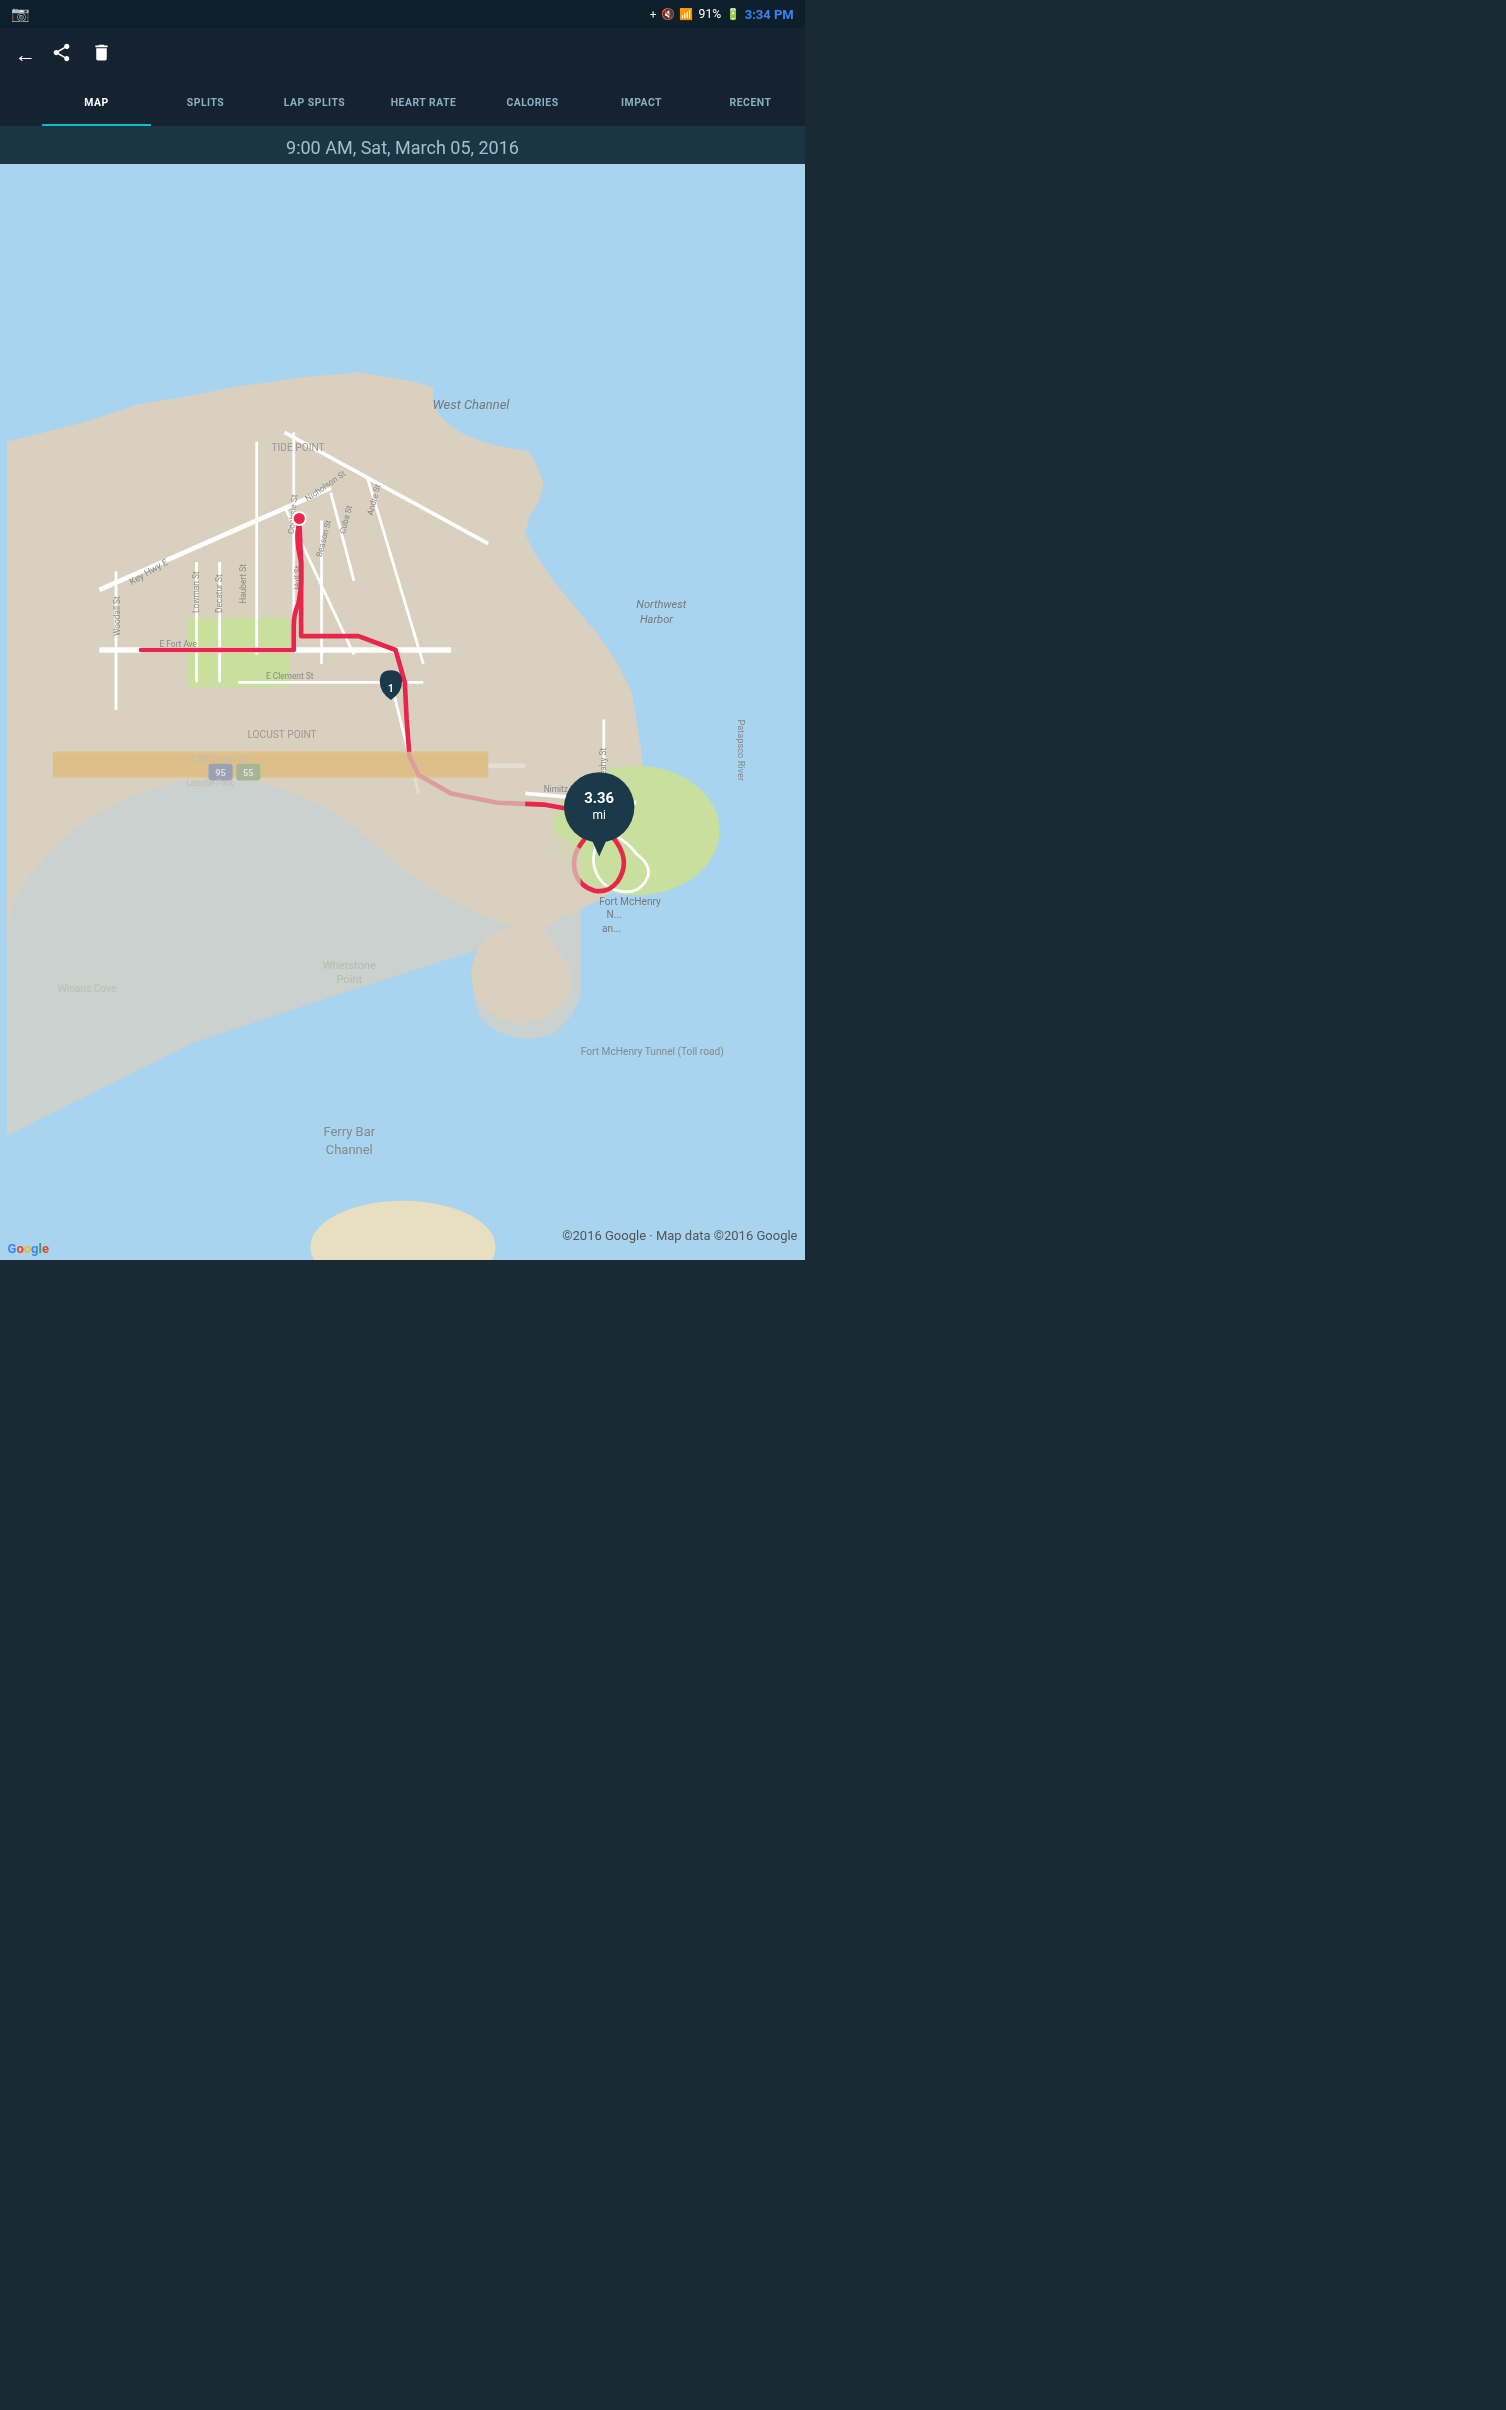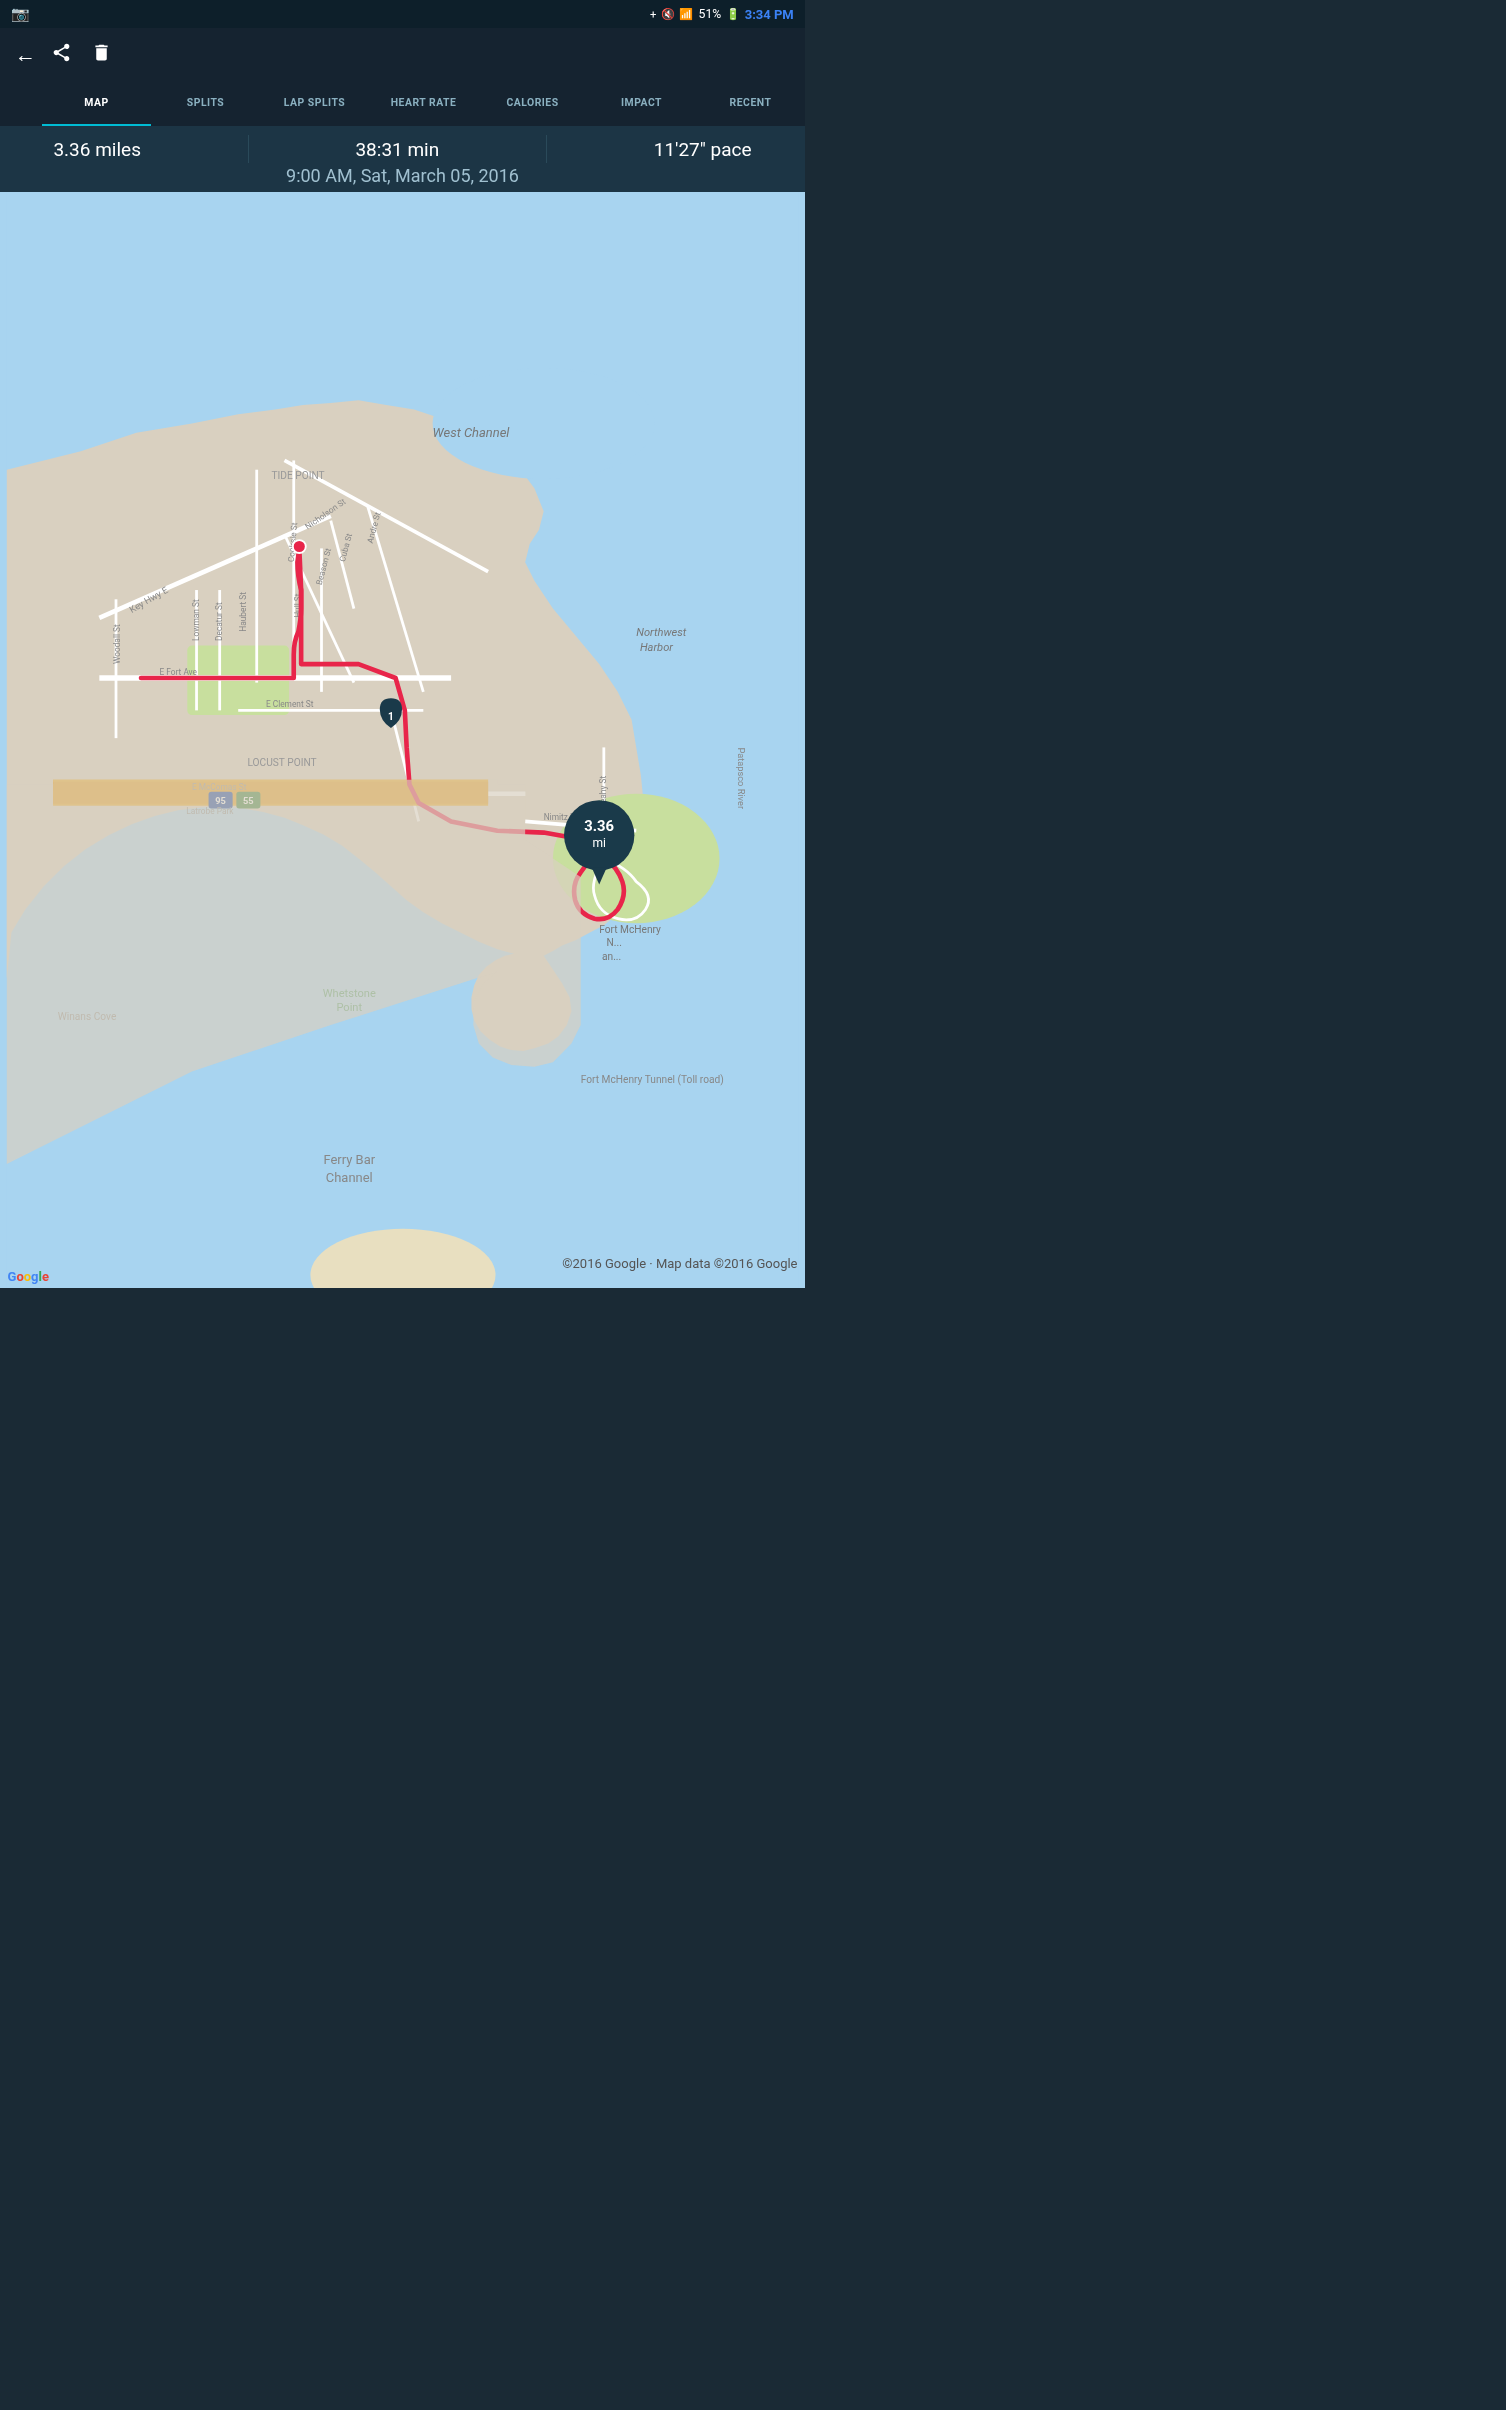--- a/index.html
+++ b/index.html
@@ -195,21 +195,21 @@
 <body>
 
 <div id="status-bar">
   <div class="status-left">
     <span class="instagram-icon">📷</span>
   </div>
   <div class="status-right">
     <span class="status-icon">+</span>
     <span class="status-icon">🔇</span>
     <span class="status-icon">📶</span>
-    <span class="battery-text">51%</span>
+    <span class="battery-text">91%</span>
     <span class="status-icon">🔋</span>
     <span class="time-text">3:34 PM</span>
   </div>
 </div>
 
 <div id="top-bar">
   <span class="back-btn">←</span>
   <div class="top-actions">
     <span class="top-action-btn">
       <svg width="21" height="21" viewBox="0 0 24 24" fill="white">
@@ -228,33 +228,20 @@
   <div class="tab active">MAP</div>
   <div class="tab">SPLITS</div>
   <div class="tab">LAP SPLITS</div>
   <div class="tab">HEART RATE</div>
   <div class="tab">CALORIES</div>
   <div class="tab">IMPACT</div>
   <div class="tab">RECENT</div>
 </div>
 
 <div id="stats-bar">
-  <div class="stats-row">
-    <div class="stat-item">
-      <span class="stat-value">3.36 miles</span>
-    </div>
-    <div class="stat-divider"></div>
-    <div class="stat-item">
-      <span class="stat-value">38:31 min</span>
-    </div>
-    <div class="stat-divider"></div>
-    <div class="stat-item">
-      <span class="stat-value">11'27" pace</span>
-    </div>
-  </div>
   <div class="stat-date">9:00 AM, Sat, March 05, 2016</div>
 </div>
 
 <div id="map-container">
   <svg id="map-svg" viewBox="0 0 855 1184" xmlns="http://www.w3.org/2000/svg">
 
     <rect width="855" height="1184" fill="#a8d4f0"></rect>
 
     <polygon points="
       0,300 80,280 140,260 200,250 250,240 290,235

